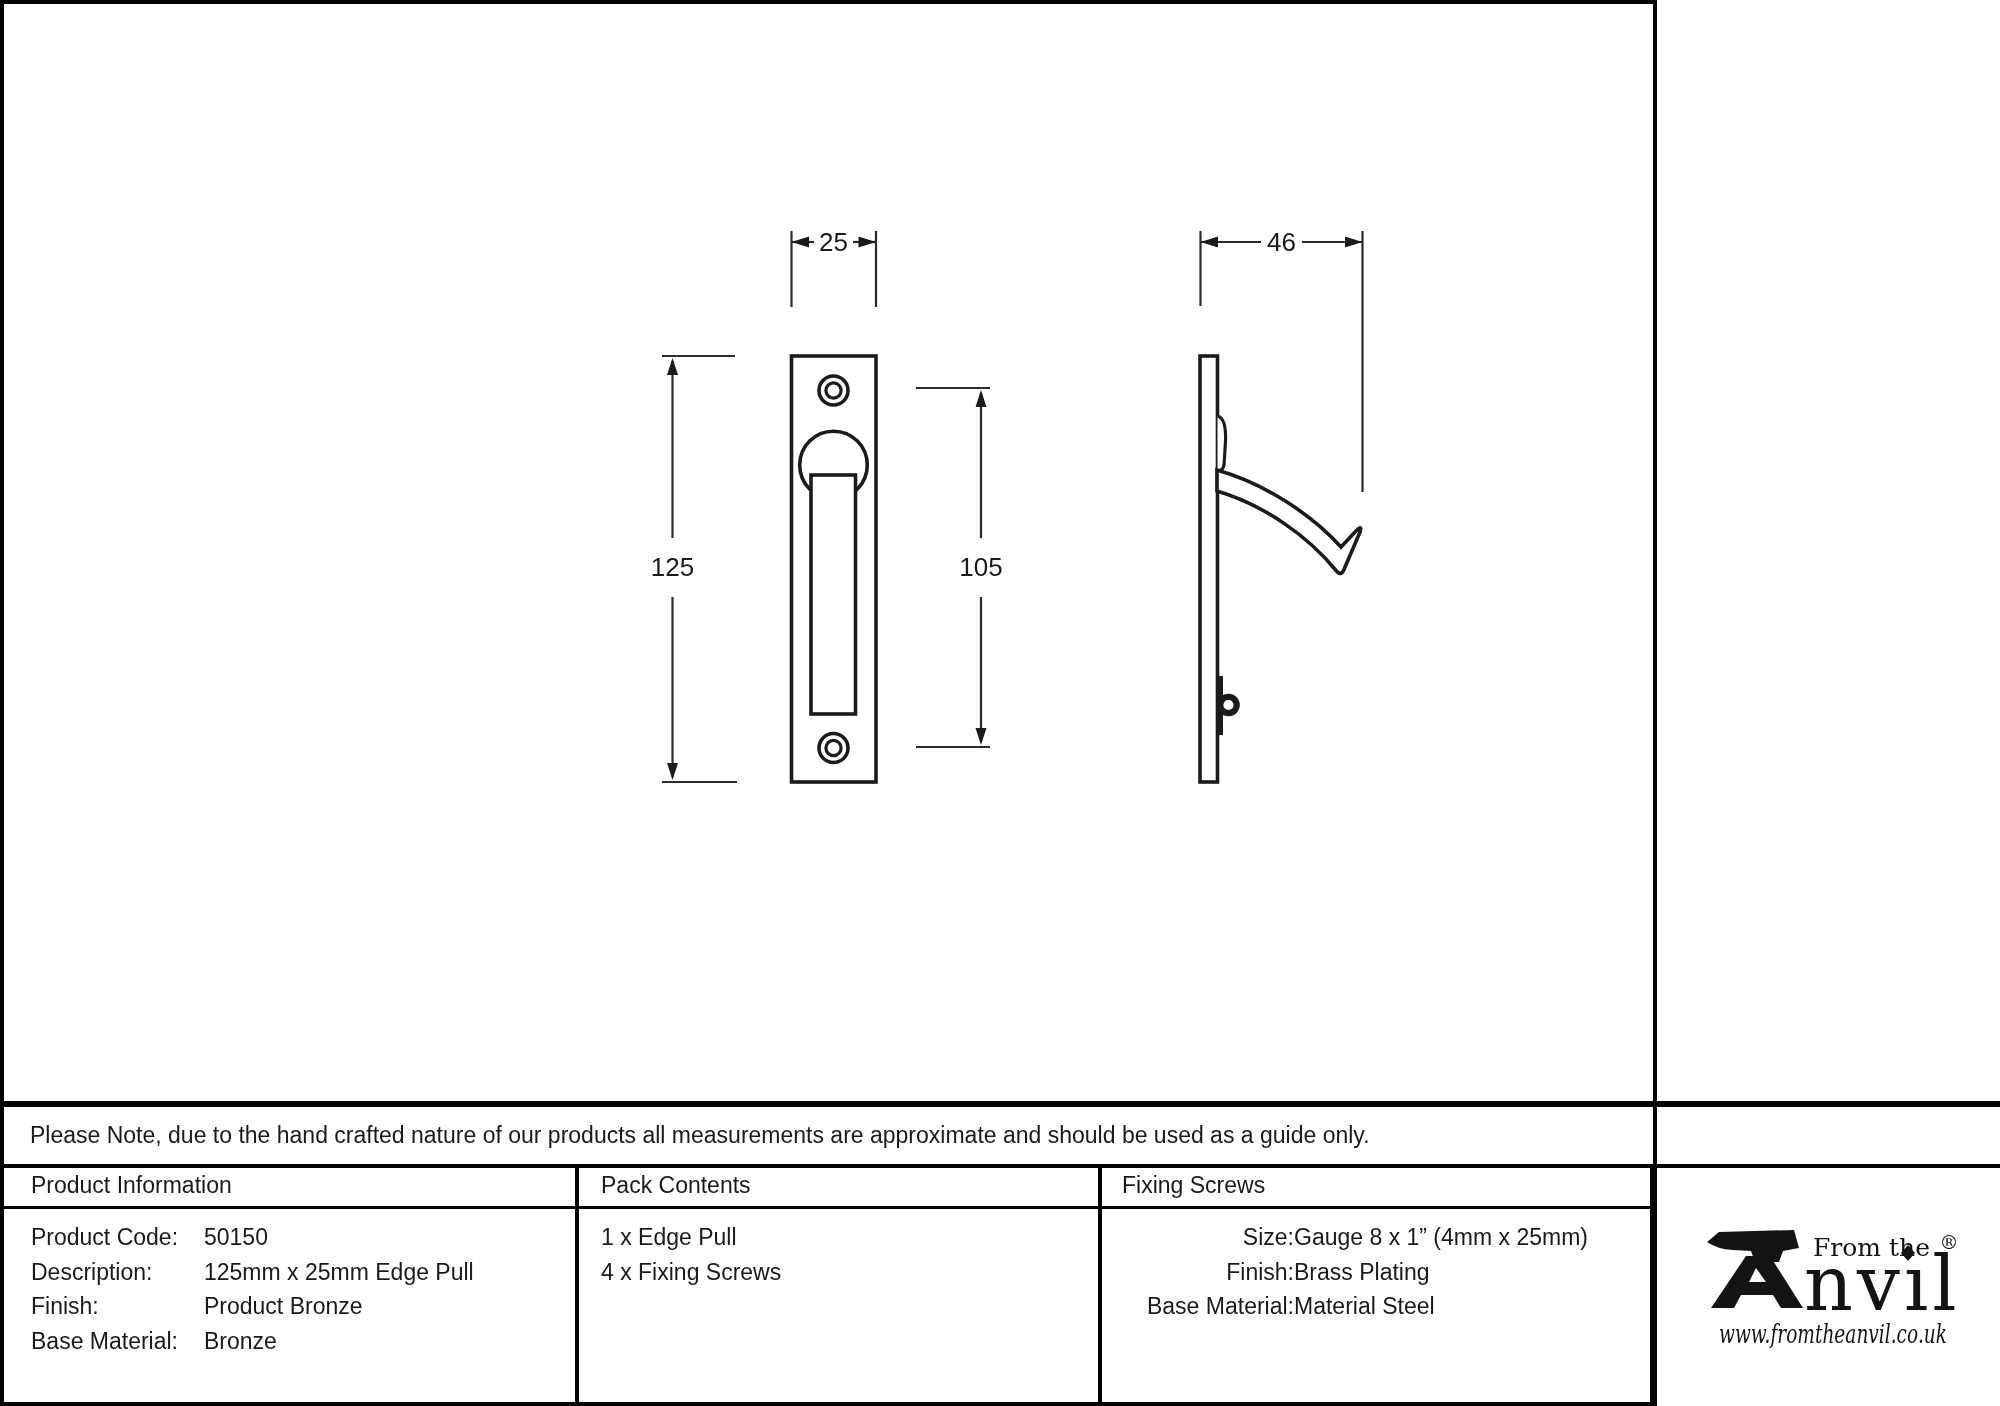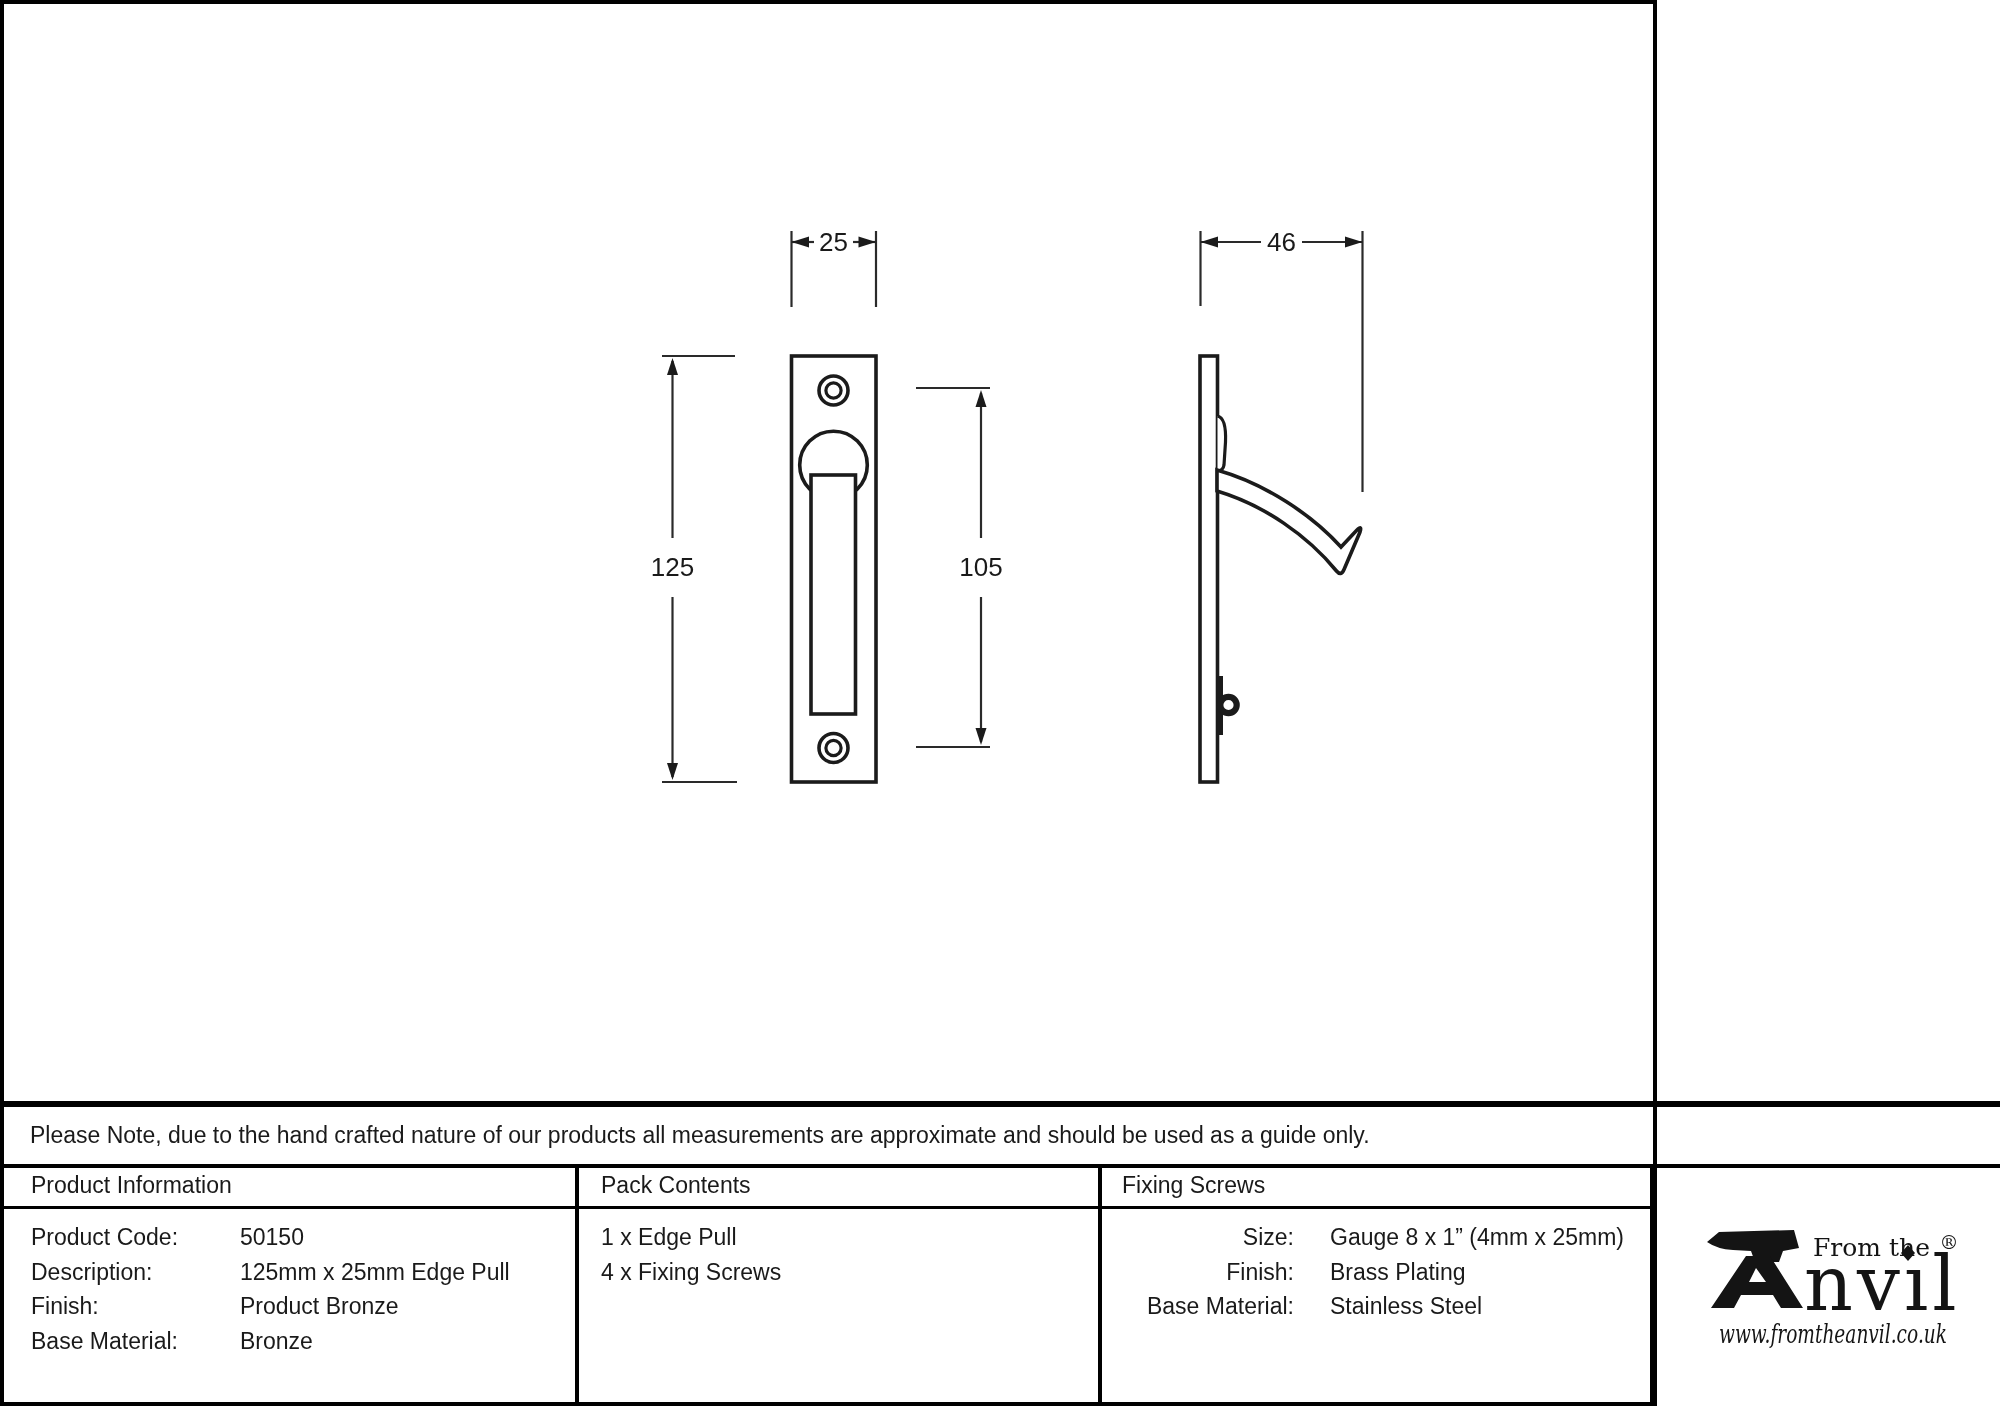--- a/index.html
+++ b/index.html
@@ -22,21 +22,21 @@
   .vline { position: absolute; background: #000; width: 3.5px; top: 1160px; height: 242px; }
   .note {
     position: absolute; left: 26px; top: 1102px; height: 58px;
     line-height: 58px; font-size: 23px; white-space: nowrap;
   }
   .col-header {
     position: absolute; top: 1160px; height: 42px; line-height: 42px;
     font-size: 23px; white-space: nowrap;
   }
   .rows { position: absolute; top: 1216px; }
-  .kv-row { display: flex; height: 34.5px; line-height: 34.5px; font-size: 23px; white-space: nowrap; gap: 36px; }
+  .kv-row { display: flex; height: 34.5px; line-height: 34.5px; font-size: 23px; white-space: nowrap; }
   .kv-label { width: 173px; flex: 0 0 auto; }
   .list-row { height: 34.5px; line-height: 34.5px; font-size: 23px; white-space: nowrap; }
   .logo-box { position: absolute; left: 1693px; top: 1222px; width: 270px; height: 130px; }
   .logo-serif { font-family: "DejaVu Serif", serif; fill: #141414; }
 </style>
 </head>
 <body>
 
 <div class="page">
 
@@ -159,21 +159,21 @@
     <div class="kv-row">
       <span class="kv-label" style="width:172px;">Size:</span>
       <span>Gauge 8 x 1” (4mm x 25mm)</span>
     </div>
     <div class="kv-row">
       <span class="kv-label" style="width:172px;">Finish:</span>
       <span>Brass Plating</span>
     </div>
     <div class="kv-row">
       <span class="kv-label" style="width:172px;">Base Material:</span>
-      <span>Stainless Steel</span>
+      <span>Material Steel</span>
     </div>
   </div>
 
   <div class="logo-box">
     <svg width="270" height="130" viewBox="0 0 270 130">
 
       <path d="M 10,16 L 22,6 L 97,4 L 102,22 L 86,25 L 82,36 L 58,36 L 54,25 L 36,24 Q 20,23 10,16 Z" fill="#141414"></path>
 
       <path fill-rule="evenodd" d="M 49,30 L 73,30 L 106,82 L 84,82 L 76,69 L 44,69 L 37,82 L 14,82 Z
                M 59,42 L 69,56 L 52,56 Z" fill="#141414"></path>

